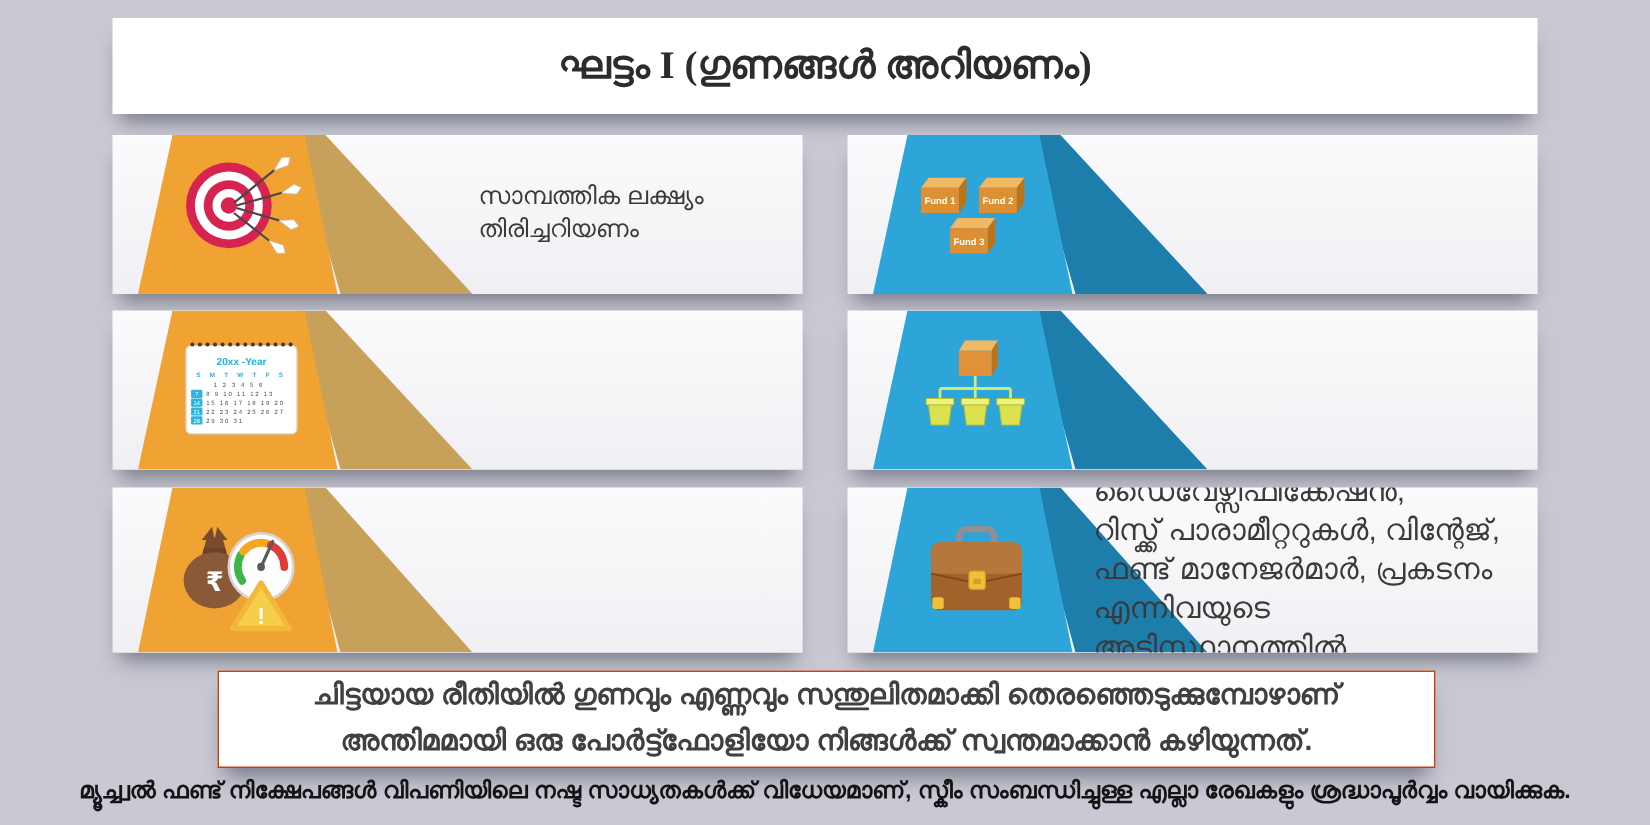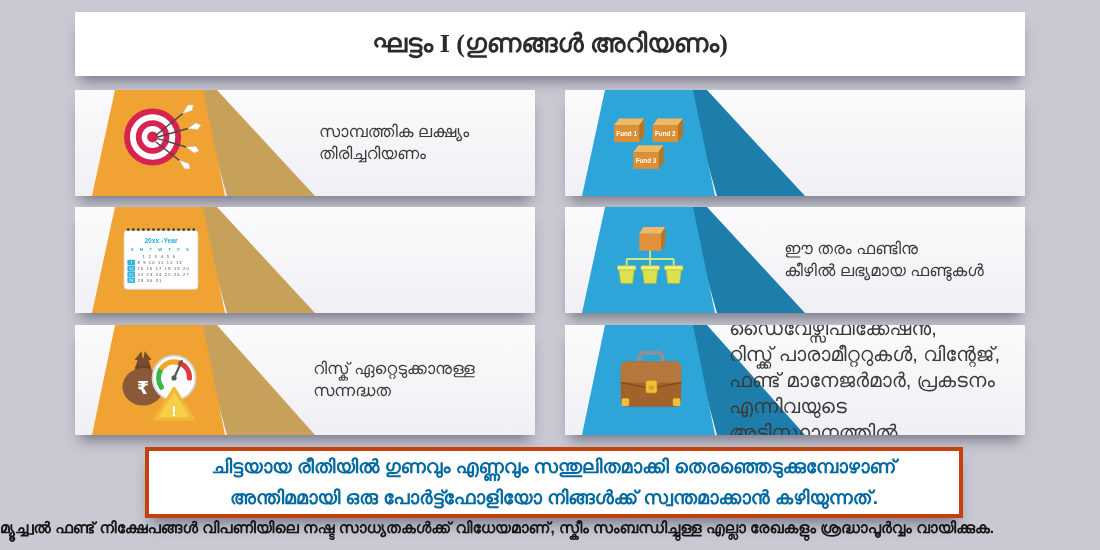--- a/index.html
+++ b/index.html
@@ -27,25 +27,25 @@
   .txt{
     position:absolute;left:190px;right:12px;top:0;bottom:0;
     display:flex;align-items:center;justify-content:center;
     text-align:left;font-size:16.5px;font-weight:500;color:#3a3a3a;
     white-space:pre-line;line-height:1.32;
   }
   .banner.small .txt{left:164px;font-size:20px;line-height:1.3}
   #summary-card{
     left:145px;top:447px;width:810px;height:63px;
     display:flex;align-items:center;justify-content:center;
-    text-align:center;font-size:19px;font-weight:700;color:#0369a1;
-    white-space:pre-line;line-height:1.6;border:4px solid #c2410c;
+    text-align:center;font-size:19px;font-weight:700;color:#404040;
+    white-space:pre-line;line-height:1.6;border:1px solid #c2410c;
   }
   #disclaimer{
-    position:absolute;left:0;right:0;top:519px;
+    position:absolute;left:0;right:0;top:519px;text-align:center;
     font-size:15.5px;font-weight:700;color:#141414;white-space:nowrap;
   }
   
   .accent-p1{fill:#f0a233}.shadow-p1{fill:#c7a05a}
   .accent-p2{fill:#2ea5d8}.shadow-p2{fill:#1d7dab}
 </style>
 </head>
 <body style="background: rgb(200, 201, 211);">
 
 <div class="card" id="header-card">
@@ -149,22 +149,20 @@
         <path d="M49.3,60.3 A18,18 0 0 1 48.4,41" stroke="#3cb54a"></path>
         <path d="M50.2,38.4 A18,18 0 0 1 68.7,32.6" stroke="#f5a623"></path>
         <path d="M71.6,33.7 A18,18 0 0 1 82,50" stroke="#e03b3b"></path>
       </g>
       <line x1="64" y1="50" x2="73" y2="31" stroke="#5a5a5a" stroke-width="2.5" stroke-linecap="round"></line>
       <circle cx="64" cy="50" r="3" fill="#5a5a5a"></circle>
       <polygon points="64,62 86,96 42,96" fill="#f6cf4a" stroke="#f3b73a" stroke-width="4" stroke-linejoin="round"></polygon>
       <text x="64" y="93" text-anchor="middle" font-size="17" font-weight="bold" fill="#ffffff">!</text>
     </g>
   </svg>
-  <div class="txt">റിസ്ക് ഏറ്റെടുക്കാനുള്ള
-സന്നദ്ധത</div>
 </div>
 
 <div class="banner c2 r1">
   <svg class="iconzone" viewBox="0 0 260 106" preserveAspectRatio="none">
     <polygon class="shadow-p2" points="122,0 142,0 240,106 152,106" style="fill: rgb(29, 125, 171);"></polygon>
     <polygon class="accent-p2" points="40,0 128,0 150,106 17,106" style="fill: rgb(46, 165, 216);"></polygon>
     <g transform="translate(44,10) scale(0.84)">
       <g>
         <polygon points="6,30 12,22 42,22 36,30" fill="#f2b964"></polygon>
         <polygon points="36,30 42,22 42,42 36,50" fill="#b9741e"></polygon>
@@ -201,22 +199,20 @@
       <g>
         <rect x="10" y="58" width="22" height="5" rx="1" fill="#eef281" stroke="#b8c133" stroke-width="0.8"></rect>
         <polygon points="12,63 30,63 28,79 14,79" fill="#dbe24d" stroke="#b8c133" stroke-width="0.8"></polygon>
         <rect x="38" y="58" width="22" height="5" rx="1" fill="#eef281" stroke="#b8c133" stroke-width="0.8"></rect>
         <polygon points="40,63 58,63 56,79 42,79" fill="#dbe24d" stroke="#b8c133" stroke-width="0.8"></polygon>
         <rect x="66" y="58" width="22" height="5" rx="1" fill="#eef281" stroke="#b8c133" stroke-width="0.8"></rect>
         <polygon points="68,63 86,63 84,79 70,79" fill="#dbe24d" stroke="#b8c133" stroke-width="0.8"></polygon>
       </g>
     </g>
   </svg>
-  <div class="txt">ഈ തരം ഫണ്ടിനു
-കീഴിൽ ലഭ്യമായ ഫണ്ടുകൾ</div>
 </div>
 
 <div class="banner small c2 r3">
   <svg class="iconzone" viewBox="0 0 260 106" preserveAspectRatio="none">
     <polygon class="shadow-p2" points="122,0 142,0 240,106 152,106" style="fill: rgb(29, 125, 171);"></polygon>
     <polygon class="accent-p2" points="40,0 128,0 150,106 17,106" style="fill: rgb(46, 165, 216);"></polygon>
     <g transform="translate(44,10) scale(0.84)">
       <path d="M36,32 v-6 a6,6 0 0 1 6,-6 h16 a6,6 0 0 1 6,6 v6" fill="none" stroke="#8f8f98" stroke-width="5"></path>
       <rect x="14" y="30" width="72" height="52" rx="7" fill="#a2622a"></rect>
       <path d="M14,54 v-17 a7,7 0 0 1 7,-7 h58 a7,7 0 0 1 7,7 v17 z" fill="#b5773b"></path>

